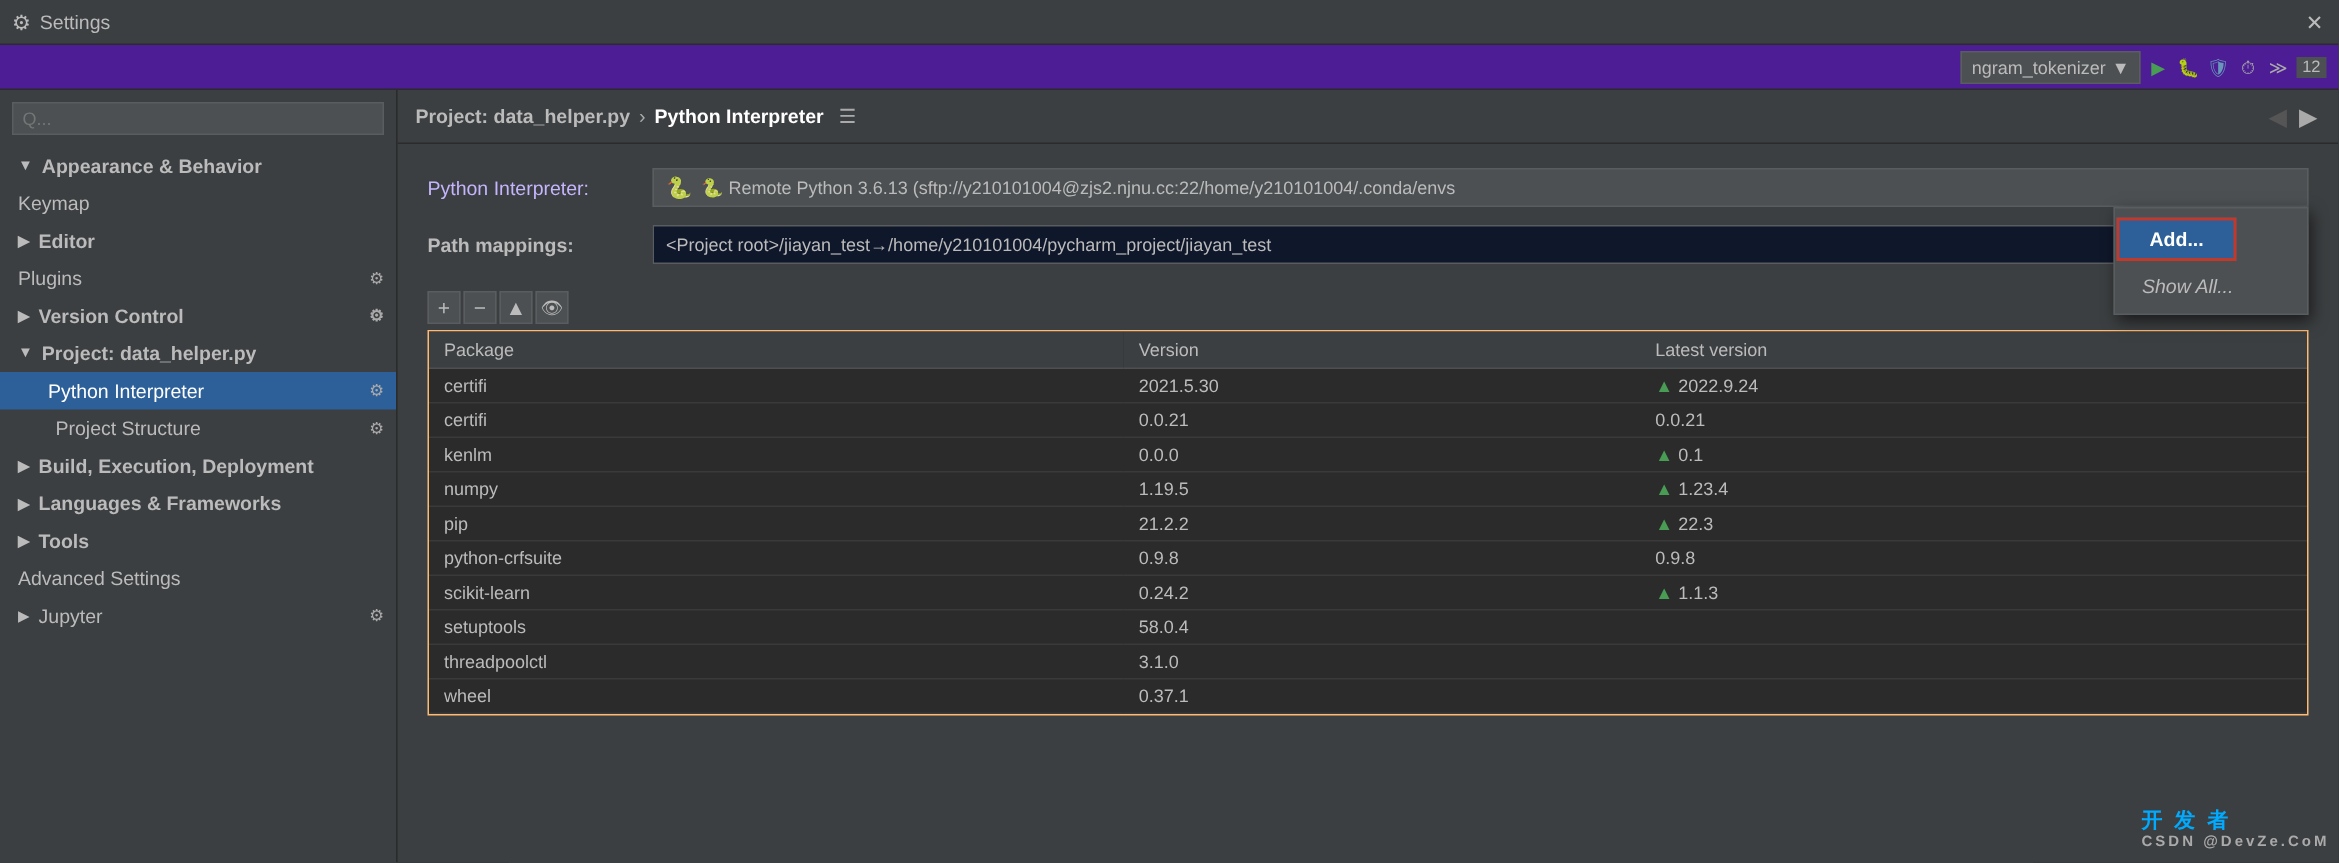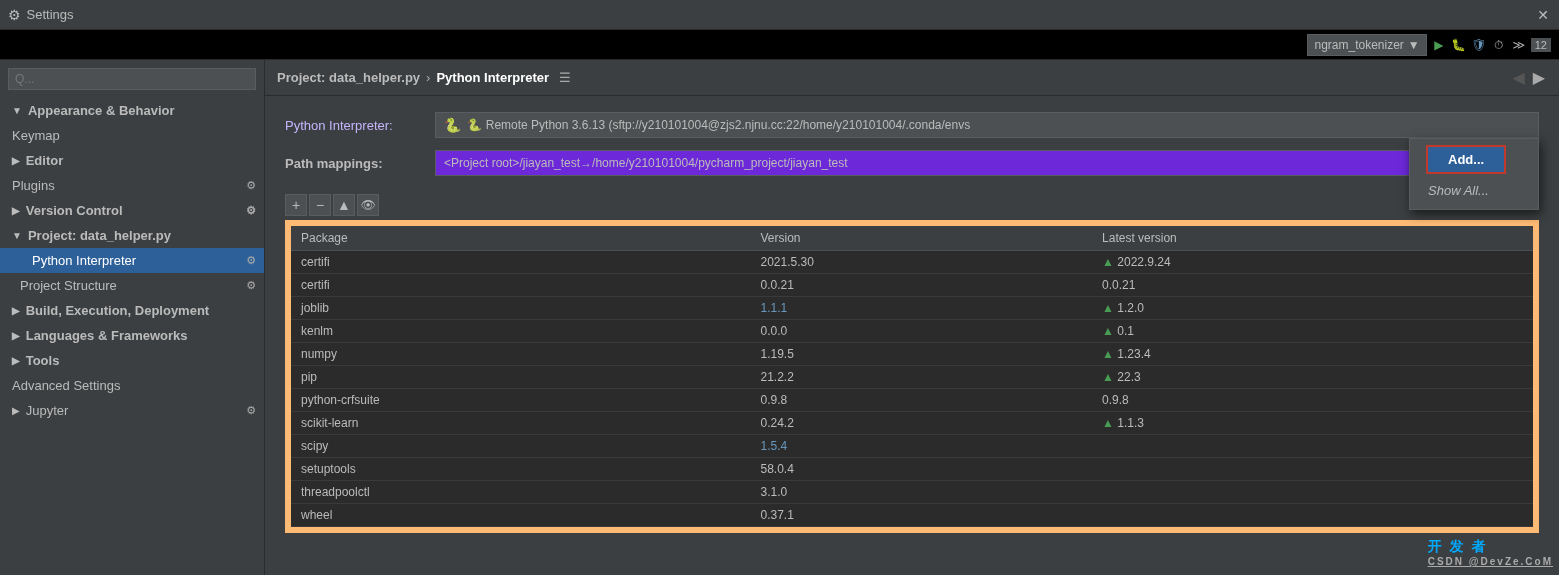--- a/index.html
+++ b/index.html
@@ -9,21 +9,21 @@
     .title-bar {
       display: flex; align-items: center; justify-content: space-between;
       background: #3c3f41; padding: 4px 8px; height: 30px; border-bottom: 1px solid #2b2b2b;
     }
     .title-bar-left { display: flex; align-items: center; gap: 6px; color: #bbbbbb; font-size: 13px; }
     .title-bar-right { display: flex; align-items: center; gap: 4px; }
     .close-btn { width: 16px; height: 16px; cursor: pointer; color: #bbbbbb; font-size: 14px; display: flex; align-items: center; justify-content: center; }
 
     
     .top-toolbar {
-      background: #000000; border-bottom: 1px solid #2b2b2b;
+      background: #4c1d95; border-bottom: 1px solid #2b2b2b;
       display: flex; align-items: center; justify-content: flex-end;
       padding: 2px 8px; height: 30px; gap: 4px;
     }
     .toolbar-dropdown {
       background: #4c5052; border: 1px solid #5a5d5f; color: #bbbbbb;
       padding: 2px 6px; font-size: 12px; display: flex; align-items: center; gap: 4px;
       cursor: pointer; height: 22px;
     }
     .toolbar-icon { width: 16px; height: 16px; display: flex; align-items: center; justify-content: center; font-size: 12px; cursor: pointer; }
     .toolbar-icon.green { color: #499c54; }
@@ -74,21 +74,21 @@
     .interpreter-label { color: #c4b5fd; min-width: 140px; font-size: 13px; }
     .interpreter-value {
       flex: 1; background: #4c5052; border: 1px solid #5a5d5f; color: #bbbbbb;
       padding: 4px 8px; font-size: 12px; display: flex; align-items: center; gap: 6px;
       height: 26px; overflow: hidden;
     }
 
     .path-row { display: flex; align-items: center; gap: 10px; margin-bottom: 12px; }
     .path-label { color: #bbbbbb; min-width: 140px; font-size: 13px; font-weight: bold; }
     .path-value {
-      flex: 1; background: #6d28d9; border: 1px solid #5a5d5f; color: #bbbbbb;
+      flex: 1; background: #0f172a; border: 1px solid #5a5d5f; color: #bbbbbb;
       padding: 4px 8px; font-size: 12px; height: 26px; display: flex; align-items: center;
     }
     .path-folder-btn {
       width: 26px; height: 26px; background: #4c5052; border: 1px solid #5a5d5f;
       display: flex; align-items: center; justify-content: center; cursor: pointer; color: #aaa;
     }
 
     
     .package-toolbar {
       display: flex; align-items: center; gap: 2px; padding: 6px 0 4px 0;
@@ -105,30 +105,30 @@
       background: #3c3f41; color: #bbbbbb; text-align: left;
       padding: 5px 10px; border-bottom: 1px solid #4c5052; font-weight: normal;
     }
     .package-table td { padding: 4px 10px; border-bottom: 1px solid #3a3a3a; color: #bbbbbb; }
 
     
     .watermark {
       position: absolute; bottom: 8px; right: 6px; color: #00aaff;
       font-size: 14px; font-weight: bold; letter-spacing: 2px; pointer-events: none;
     }
-    .watermark-small { font-size: 10px; color: #aaa; display: block; text-align: right; text-decoration: underline; }
-
-    
-    .table-container { border: 6px solid #fdba74; overflow: hidden; }
+    .watermark-small { font-size: 10px; color: #aaa; display: block; text-align: right; }
+
+    
+    .table-container { border: 1px solid #fdba74; overflow: hidden; }
     .interp-dropdown-abs {
       position: absolute; top: 28px; right: 0; background: #4c5052;
       border: 1px solid #5a5d5f; box-shadow: 2px 4px 10px rgba(0,0,0,0.6); z-index: 200; min-width: 140px;
     }
     .add-btn-highlight {
-      display: block; margin: 6px 16px 4px; padding: 5px 20px;
+      display: block; margin: 6px 1px 4px; padding: 5px 20px;
       background: #2d6099; border: 2px solid #c0392b; color: #ffffff;
       font-size: 13px; cursor: pointer; font-weight: bold; text-align: center;
     }
     .show-all-item {
       display: block; padding: 5px 12px; color: #bbbbbb; font-size: 13px; cursor: pointer;
       margin: 0 6px 6px;
       font-style: italic;
     }
   </style>
 </head>
@@ -190,21 +190,21 @@
     <div class="sidebar-item parent">
       <span class="arrow">▼</span>
       <span>Project: data_helper.py</span>
     </div>
 
     <div class="sidebar-item selected" style="padding-left: 32px;">
       <span>Python Interpreter</span>
       <span class="settings-icon">⚙</span>
     </div>
 
-    <div class="sidebar-item" style="padding-left: 20px;">
+    <div class="sidebar-item" style="padding-left: 37px;">
       <span>Project Structure</span>
       <span class="settings-icon">⚙</span>
     </div>
 
     <div class="sidebar-item parent">
       <span class="arrow">▶</span>
       <span>Build, Execution, Deployment</span>
     </div>
 
     <div class="sidebar-item parent">
@@ -287,25 +287,20 @@
                 <td>certifi</td>
                 <td>2021.5.30</td>
                 <td><span style="color: rgb(73, 156, 84);">▲ </span>2022.9.24</td>
               </tr>
               <tr>
                 <td>certifi</td>
                 <td>0.0.21</td>
                 <td>0.0.21</td>
               </tr>
               <tr>
-                <td>joblib</td>
-                <td style="color: rgb(104, 151, 187); cursor: pointer;">1.1.1</td>
-                <td><span style="color: rgb(73, 156, 84);">▲ </span>1.2.0</td>
-              </tr>
-              <tr>
                 <td>kenlm</td>
                 <td>0.0.0</td>
                 <td><span style="color: rgb(73, 156, 84);">▲ </span>0.1</td>
               </tr>
               <tr>
                 <td>numpy</td>
                 <td>1.19.5</td>
                 <td><span style="color: rgb(73, 156, 84);">▲ </span>1.23.4</td>
               </tr>
               <tr>
@@ -315,25 +310,20 @@
               </tr>
               <tr>
                 <td>python-crfsuite</td>
                 <td>0.9.8</td>
                 <td>0.9.8</td>
               </tr>
               <tr>
                 <td>scikit-learn</td>
                 <td>0.24.2</td>
                 <td><span style="color: rgb(73, 156, 84);">▲ </span>1.1.3</td>
-              </tr>
-              <tr>
-                <td>scipy</td>
-                <td style="color: rgb(104, 151, 187); cursor: pointer;">1.5.4</td>
-                <td></td>
               </tr>
               <tr>
                 <td>setuptools</td>
                 <td>58.0.4</td>
                 <td></td>
               </tr>
               <tr>
                 <td>threadpoolctl</td>
                 <td>3.1.0</td>
                 <td></td>

